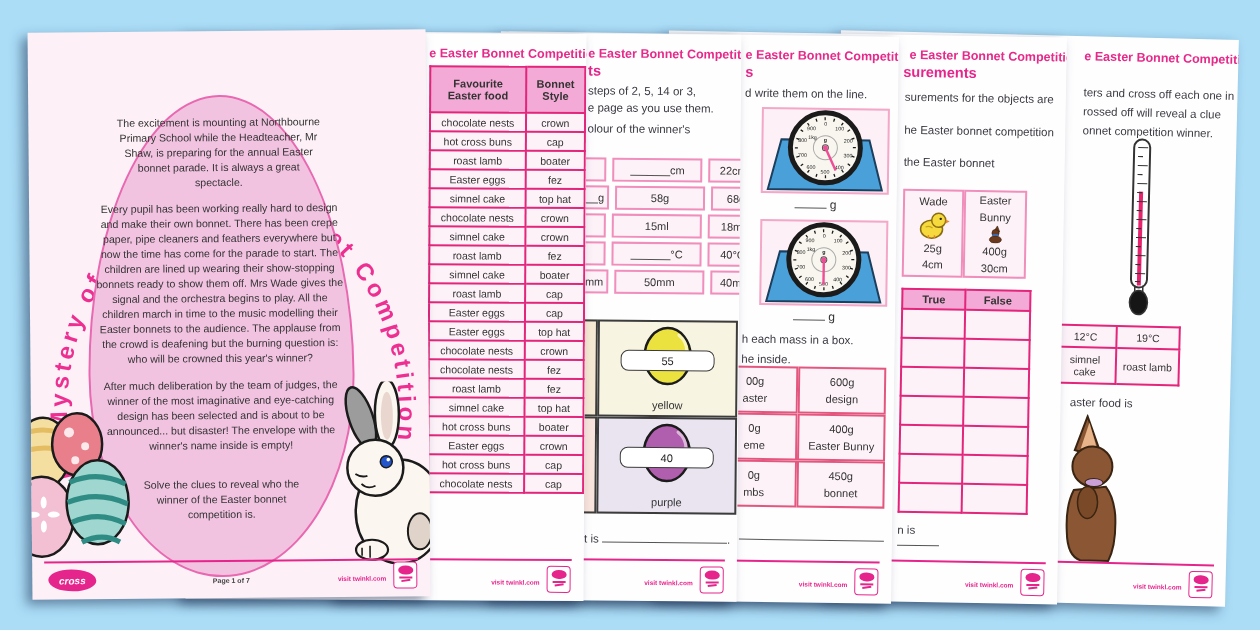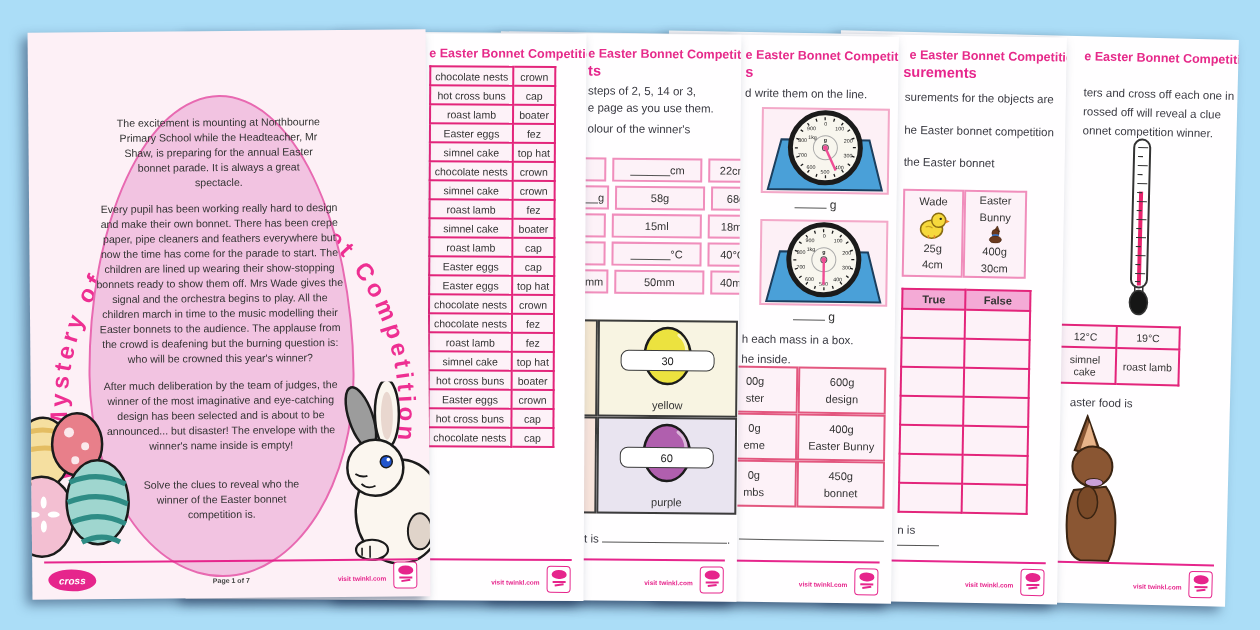--- a/index.html
+++ b/index.html
@@ -220,21 +220,21 @@
   <div class="gline" style="left:296px;top:274px">
     <span class="bl" style="width:32px"></span>
     <span>g</span>
   </div>
 
   <div class="txt" style="left:245px;top:298px">h each mass in a box.</div>
   <div class="txt" style="left:245px;top:318px">he inside.</div>
 
   <div class="masscell" style="left:216px;top:331px;width:86px;height:47px">
     <span>00g</span>
-    <span>ster</span>
+    <span>aster</span>
   </div>
   <div class="masscell" style="left:302px;top:331px;width:88px;height:47px">
     <span>600g</span>
     <span>design</span>
   </div>
   <div class="masscell" style="left:216px;top:378px;width:86px;height:47px">
     <span>0g</span>
     <span>eme</span>
   </div>
   <div class="masscell" style="left:302px;top:378px;width:88px;height:47px">
@@ -303,49 +303,53 @@
   </div>
 
   <div class="ecard" style="left:207px;top:286px;width:50px;height:97px;background:#f6e9d3"></div>
   <div class="ecard" style="left:207px;top:383px;width:50px;height:97px;background:#f8e4dc"></div>
 
   <div class="ecard" style="left:257px;top:286px;width:140px;height:97px;background:#f8f4e2">
     <svg width="58" height="62" viewBox="0 0 58 62" style="margin-top:3px">
       <ellipse cx="29" cy="31" rx="23" ry="28" fill="#ece23f" stroke="#1b1b1b" stroke-width="2.5"></ellipse>
       <path d="M40 10 Q48 16 48 26" stroke="#fff" stroke-width="3" fill="none" opacity="0.65" stroke-linecap="round"></path>
     </svg>
-    <div class="elabel" style="top:28px">30</div>
+    <div class="elabel" style="top:28px">55</div>
     <div class="ecap">yellow</div>
   </div>
   <div class="ecard" style="left:257px;top:383px;width:140px;height:97px;background:#e9e4f0">
     <svg width="58" height="62" viewBox="0 0 58 62" style="margin-top:3px">
       <ellipse cx="29" cy="31" rx="23" ry="28" fill="#b05fae" stroke="#1b1b1b" stroke-width="2.5"></ellipse>
       <path d="M40 10 Q48 16 48 26" stroke="#fff" stroke-width="3" fill="none" opacity="0.55" stroke-linecap="round"></path>
     </svg>
-    <div class="elabel" style="top:28px">60</div>
+    <div class="elabel" style="top:28px">40</div>
     <div class="ecap">purple</div>
   </div>
 
   <div class="txt" style="left:245px;top:498px">
     <span>t is</span>
     <span class="bl" style="width:125px"></span><span>.</span>
   </div>
   <div class="prule"></div>
   <div class="visit">visit twinkl.com</div>
   <div class="badge">
       <div class="blob"></div>
       <div class="scrib"></div>
       <div class="scrib2"></div>
     </div>
 </div>
 
 <div class="page" style="left:187px;top:33px;z-index:9;transform:rotate(0.3deg)">
   <div class="hdr" style="left:241px;top:13px">e Easter Bonnet Competition</div>
   <table class="wtable" style="left:241px;top:32px">
     <tbody>
+        <tr>
+      <th style="width:88px;height:42px">Favourite Easter food</th>
+      <th style="width:50px">Bonnet Style</th>
+    </tr>
     <tr>
           <td style="height:15px">chocolate nests</td>
           <td>crown</td>
         </tr>
     <tr>
           <td style="height:15px">hot cross buns</td>
           <td>cap</td>
         </tr>
     <tr>
           <td style="height:15px">roast lamb</td>

